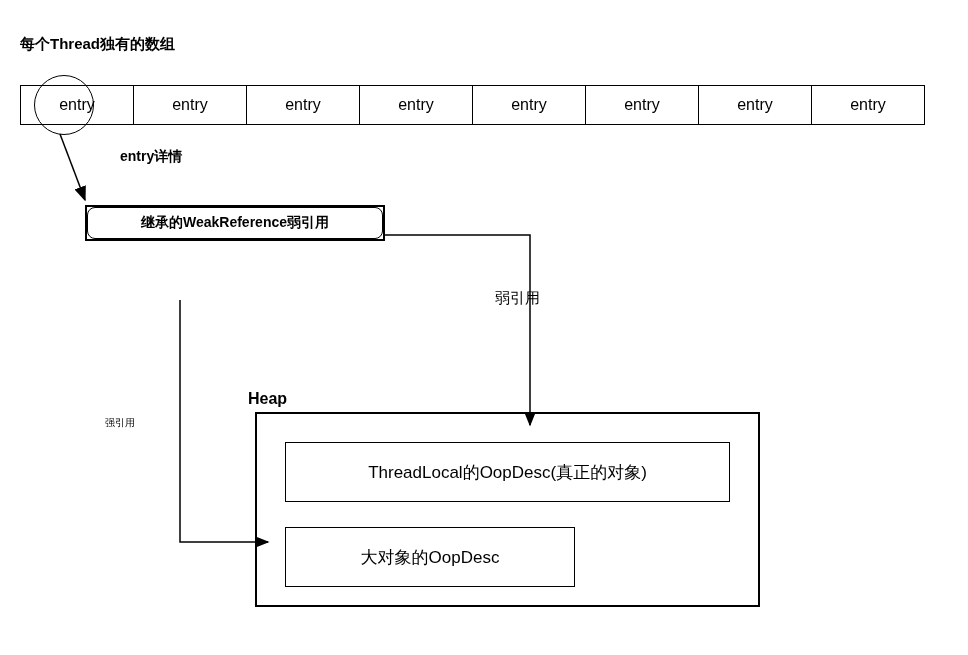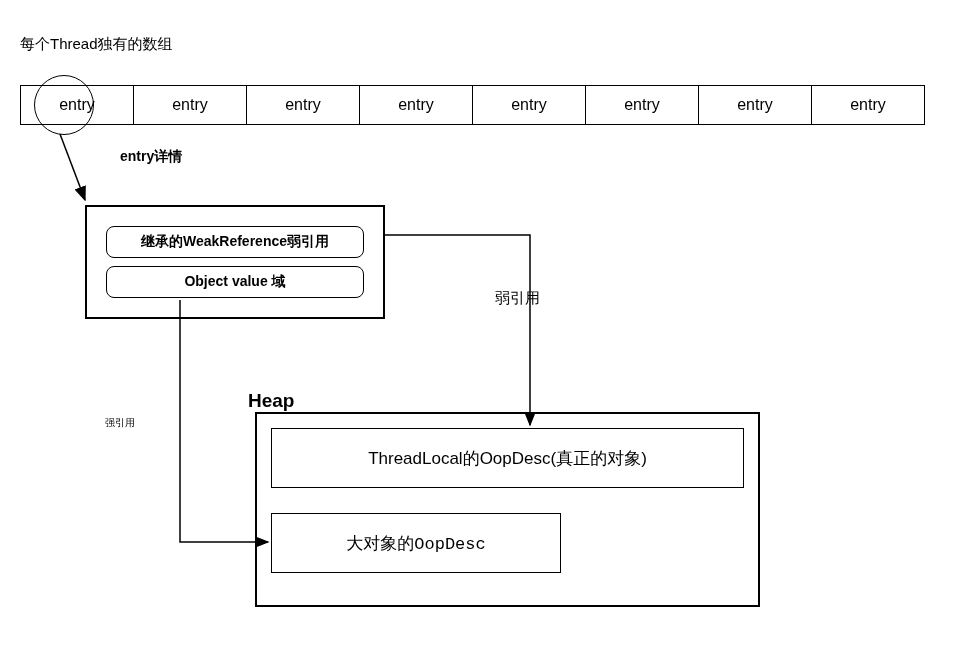--- a/index.html
+++ b/index.html
@@ -8,21 +8,21 @@
       height: 655px;
       background: #fff;
       font-family: Arial, "Microsoft YaHei", sans-serif;
       position: relative;
     }
     .title {
       position: absolute;
       left: 20px;
       top: 35px;
       font-size: 15px;
-      font-weight: normal;
+      font-weight: bold;
     }
     .array-row {
       position: absolute;
       left: 20px;
       top: 85px;
       display: flex;
     }
     .array-cell {
       width: 114px;
       height: 40px;
@@ -51,67 +51,66 @@
       font-size: 14px;
       font-weight: bold;
       margin-left: 20px;
     }
     .detail-box {
       position: absolute;
       left: 85px;
       top: 205px;
       width: 300px;
       border: 2px solid #000;
-      padding: 19px;
+      padding: 0;
     }
     .inner-box {
       border: 1px solid #000;
       border-radius: 8px;
       padding: 6px 10px;
       text-align: center;
       font-size: 14px;
       font-weight: bold;
       margin-bottom: 8px;
     }
     .inner-box:last-child { margin-bottom: 0; }
     .heap-label {
       position: absolute;
       left: 248px;
       top: 390px;
-      font-size: 19px;
+      font-size: 16px;
       font-weight: bold;
     }
     .heap-box {
       position: absolute;
       left: 255px;
       top: 412px;
       width: 505px;
       height: 195px;
       border: 2px solid #000;
-      padding: 14px;
+      padding: 28px;
     }
     .heap-inner {
       border: 1px solid #000;
       height: 60px;
       display: flex;
       align-items: center;
       justify-content: center;
       font-size: 17px;
       margin-bottom: 25px;
       padding: 0 12px;
     }
     .heap-inner-2 {
       border: 1px solid #000;
       height: 60px;
       width: 290px;
       display: flex;
       align-items: center;
       justify-content: center;
       font-size: 17px;
-      font-family: Liberation Mono, monospace;
     }
     .weak-ref-label {
       position: absolute;
       left: 495px;
       top: 282px;
       font-size: 15px;
       margin-top: 7px;
     }
     .strong-ref-label {
       position: absolute;
@@ -145,21 +144,20 @@
 </div>
 
 <div class="circle"></div>
 
 <div class="entry-detail-label">entry详情</div>
 
 <div class="detail-box">
   <div class="inner-box">
     <div>继承的WeakReference弱引用</div>
   </div>
-  <div class="inner-box">Object value 域</div>
 </div>
 
 <div class="heap-label">Heap</div>
 
 <div class="heap-box">
   <div class="heap-inner">ThreadLocal的OopDesc(真正的对象)</div>
   <div class="heap-inner-2">大对象的OopDesc</div>
 </div>
 
 <div class="weak-ref-label">弱引用</div>

